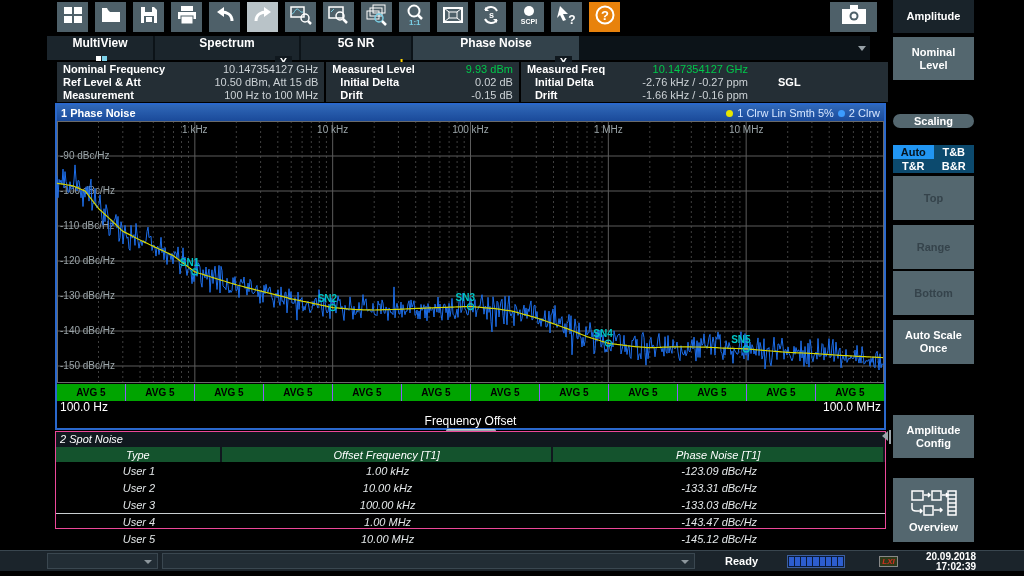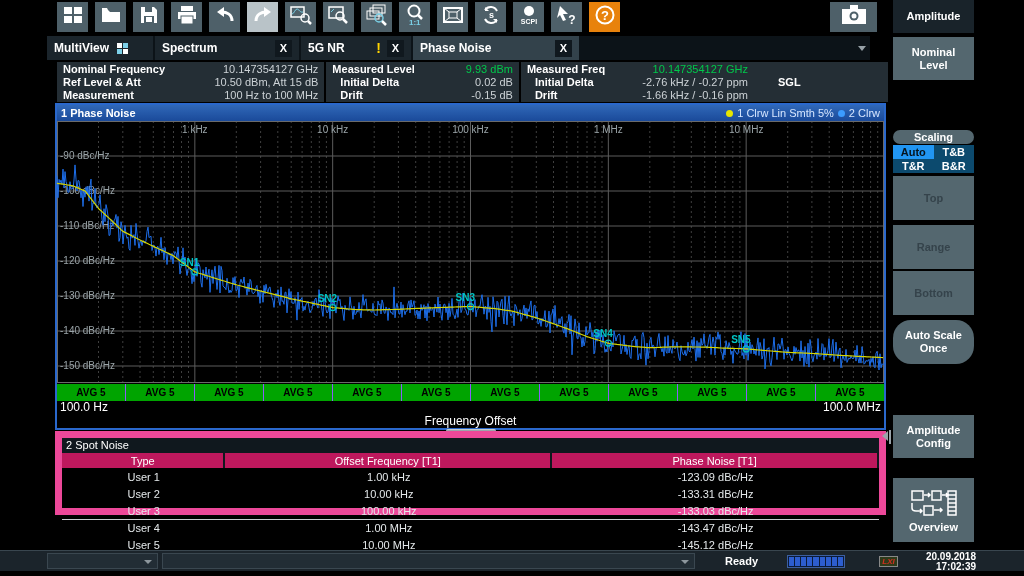--- a/index.html
+++ b/index.html
@@ -11,21 +11,21 @@
   .toolbar{position:absolute;left:57px;top:2px;display:flex;gap:7px;}
   .tbtn{width:31px;height:30px;background:#4e6069;display:flex;align-items:center;justify-content:center;flex:none;}
   .tbtn.disabled{background:#b9c3c8;}
   .tbtn.help{background:#e8820c;}
   .cam-btn{position:absolute;left:830px;top:2px;width:47px;height:30px;background:#4e6069;
            display:flex;align-items:center;justify-content:center;}
 
   
   .tabbar{position:absolute;left:47px;top:36px;width:823px;height:24px;background:#0c1318;display:flex;}
   .tab{box-sizing:border-box;height:24px;display:flex;align-items:center;gap:6px;padding:0 7px;
-       background:#1b252c;color:#fff;font-size:12px;font-weight:bold;border-right:2px solid #0c1318;}
+       background:#1b252c;color:#fff;font-size:12px;font-weight:bold;border-right:2px solid #0c1318;flex-direction:column;}
   .tab.active{background:#33424b;}
   .tab-close{margin-left:auto;width:17px;height:17px;background:#10181e;color:#fff;
              display:flex;align-items:center;justify-content:center;font-size:11px;font-weight:bold;}
   .tab-alert{color:#ffd400;font-size:14px;font-weight:bold;margin-left:auto;}
   .tab-alert + .tab-close{margin-left:0;}
   .tab-grid{width:11px;height:11px;display:grid;grid-template-columns:5px 5px;grid-template-rows:5px 5px;gap:1px;margin-left:2px;}
   .tab-grid i{display:block;}
   .tab-grid i:nth-child(1),.tab-grid i:nth-child(4){background:#fff;}
   .tab-grid i:nth-child(2),.tab-grid i:nth-child(3){background:#7cd0e8;}
   .tab-caret{position:absolute;right:12px;top:10px;width:0;height:0;
@@ -54,23 +54,23 @@
           display:flex;align-items:center;justify-content:center;}
   .range-row{height:13px;display:flex;justify-content:space-between;padding:0 3px;
              color:#fff;font-size:12px;line-height:13px;}
   .xaxis-label{height:15px;text-align:center;color:#fff;font-size:12px;line-height:14px;}
 
   .divider-handle{position:absolute;left:446px;top:429px;width:50px;height:8px;background:#9aa4aa;
                   border-radius:2px;border-top:1px solid #c4ccd0;}
   .divider-handle i{display:block;margin:3px auto 0;width:34px;border-top:1px dotted #4a545a;}
 
   
-  .sn-window{position:absolute;left:55px;top:431px;width:831px;height:84px;border:7px solid #ec4899;background:#000;box-sizing:border-box;}
+  .sn-window{position:absolute;left:55px;top:431px;width:831px;height:98px;border:1px solid #ec4899;background:#000;box-sizing:border-box;font-style:italic;}
   .sn-title{height:15px;line-height:15px;color:#fff;font-size:11px;padding-left:4px;background:#10181e;}
-  .sn-hdr{display:flex;height:15px;background:#be185d;}
+  .sn-hdr{display:flex;height:15px;background:#14532d;}
   .sn-hdr span{display:flex;align-items:center;justify-content:center;color:#fff;font-size:11px;border-right:2px solid #10181e;box-sizing:border-box;}
   .sn-row{display:flex;height:17px;}
   .sn-row span{display:flex;align-items:center;justify-content:center;color:#e4e8ea;font-size:11px;}
   .sn-row.sep{border-top:1px solid #c8cdd0;box-sizing:border-box;}
   .cw0{width:20%;}.cw1{width:40%;}.cw2{width:40%;}
 
   
   .statusbar{position:absolute;left:0;top:550px;width:1024px;height:21px;background:#1b242b;border-top:1px solid #39464f;box-sizing:border-box;}
   .sfield{position:absolute;top:2px;height:16px;background:#222d35;border:1px solid #3a4750;box-sizing:border-box;}
   .sfield .caret{position:absolute;right:5px;top:6px;width:0;height:0;
@@ -503,21 +503,21 @@
         </div>
         <div class="skey disabled" style="top: 176px; height: 44px;">
           <span style="padding: 0px 6px;">Top</span>
         </div>
         <div class="skey disabled" style="top: 225px; height: 44px;">
           <span style="padding: 0px 6px;">Range</span>
         </div>
         <div class="skey disabled" style="top: 271px; height: 44px;">
           <span style="padding: 0px 6px;">Bottom</span>
         </div>
-        <div class="skey" style="top: 320px; height: 44px; border-radius: 18px;">
+        <div class="skey" style="top: 320px; height: 44px;">
           <span style="padding: 0px 6px;">Auto Scale Once</span>
         </div>
         <div class="skey" style="top: 415px; height: 43px;">
           <span style="padding: 0px 6px;">Amplitude Config</span>
           <span class="notch"></span>
           <span class="notchbar"></span>
         </div>
         <div class="skey" style="top: 478px; height: 64px; flex-direction: column;">
           <span class="ovr-ico"><svg width="48" height="28" viewBox="0 0 48 28">
               <g fill="none" stroke="#fff" stroke-width="1.5">
@@ -527,21 +527,21 @@
                 <path d="M14 6h6m-2-2 2 2-2 2"></path>
                 <path d="M32 6h6m-2-2 2 2-2 2"></path>
                 <path d="M2 14v5c0 2 2 3 4 3h6m-2-2 2 2-2 2"></path>
                 <path d="M24 21h8m-2-2 2 2-2 2"></path>
                 <rect x="38" y="2" width="8" height="24"></rect>
                 <path d="M38 6h8M38 10h8M38 14h8M38 18h8M38 22h8"></path>
               </g>
             </svg></span>
           <span>Overview</span>
         </div>
-        <div class="sc-header" style="top: 130px; border-radius: 7px;">Scaling</div>
+        <div class="sc-header" style="top: 114px; border-radius: 7px;">Scaling</div>
         <div class="sc-grid" style="top: 145px;">
           <div class="sc-cell sel">Auto</div>
           <div class="sc-cell">T&amp;B</div>
           <div class="sc-cell">T&amp;R</div>
           <div class="sc-cell">B&amp;R</div>
         </div>
       </div>
   </div>
 
 </div>

